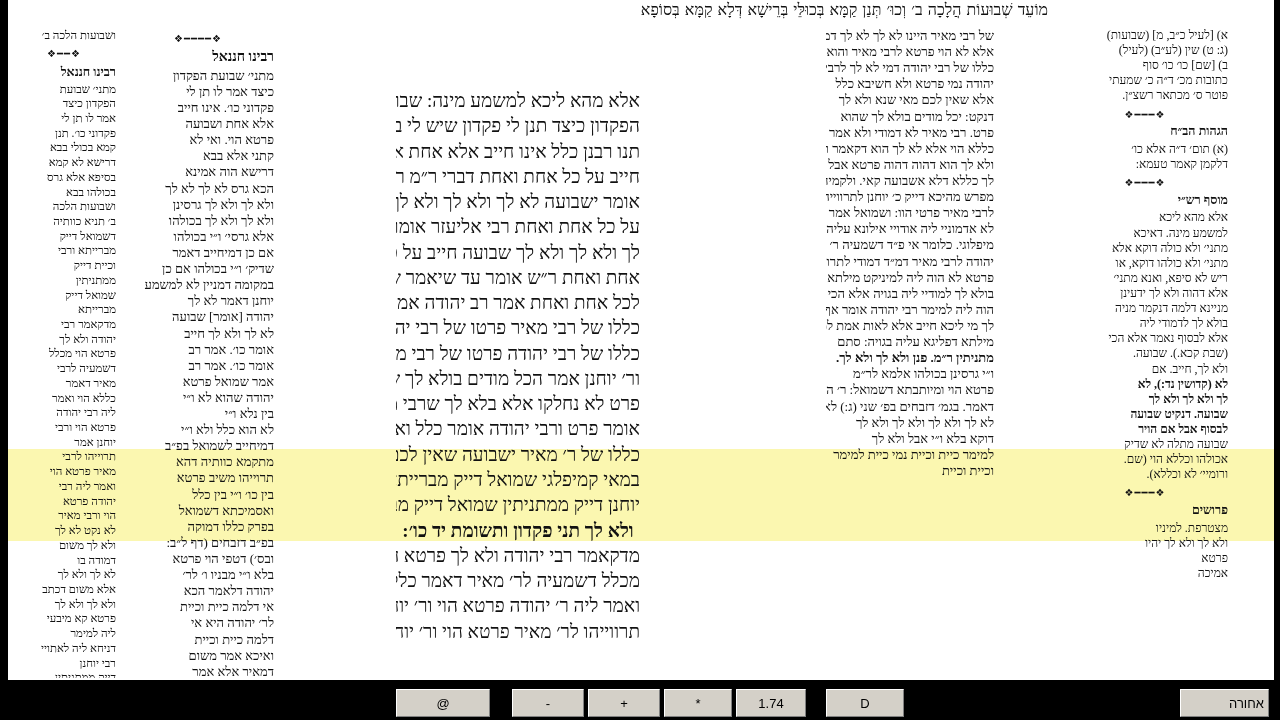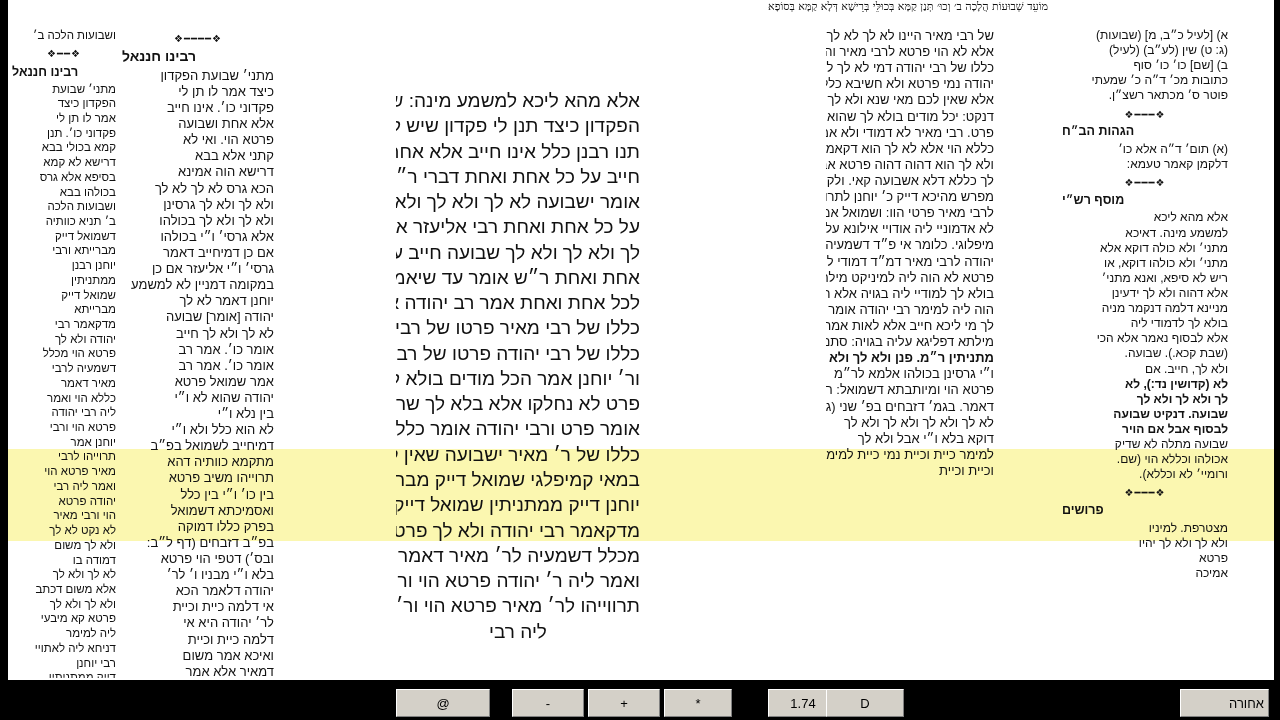--- a/index.html
+++ b/index.html
@@ -49,21 +49,21 @@
     height: 92px;
     background: #fbf7b0;
   }
 
   
   .col {
     position: absolute;
     direction: rtl;
     text-align: justify;
     color: #111111;
-    font-family: Liberation Sans, sans-serif;
+    font-family: Liberation Serif, serif;
     line-height: 1.15;
     overflow: hidden;
   }
   .col .ln { display: block; white-space: nowrap; }
 
   
   .col-tosafot-left {       
     left: 12px; top: 28px; width: 104px; height: 650px;
     font-size: 11.5px; line-height: 1.28;
   }
@@ -79,38 +79,38 @@
   .col-rashi-right {        
     left: 826px; top: 28px; width: 168px; height: 650px;
     font-size: 13px; line-height: 1.24;
   }
   .col-tosafot-right {      
     left: 1062px; top: 28px; width: 166px; height: 650px;
     font-size: 12px; line-height: 1.26;
   }
   .strip-top {
     position: absolute; left: 8px; top: 0px; width: 1040px; height: 46px;
-    overflow: hidden; direction: rtl; color: #111; font-size: 11px;
+    overflow: hidden; direction: rtl; color: #111; font-size: 16px;
     font-family: "DejaVu Serif", serif;
   }
   .strip-top .ln { display:block; white-space: nowrap; }
 
   .bold { font-weight: bold; }
 
   
   .ornament {
     text-align: center;
     margin: 5px 0 3px 0;
     font-size: 10px;
     letter-spacing: 1px;
     color: #111;
   }
   .heading {
     font-weight: bold;
-    text-align: left;
+    text-align: right;
     font-size: 14px;
     margin: 1px 0 2px 0;
   }
   .heading.sm { font-size: 12.5px; }
 
   
   .toolbar {
     position: absolute;
     left: 0;
     bottom: 0;
@@ -131,21 +131,21 @@
     font-size: 13px;
     display: flex;
     align-items: center;
     justify-content: center;
     box-sizing: border-box;
   }
   .tb-b1 { left: 396px;  width: 94px; }
   .tb-b2 { left: 512px;  width: 72px; }
   .tb-b3 { left: 588px;  width: 72px; }
   .tb-b4 { left: 664px;  width: 68px; }
-  .tb-b5 { left: 768px;  width: 70px; }
+  .tb-b5 { left: 736px;  width: 70px; }
   .tb-b6 { left: 826px;  width: 78px; }
   .tb-b7 { left: 1180px; width: 89px; padding-left: 44px; }
   .tb-zoom { justify-content: center; }
 </style>
 </head>
 <body>
 
 <div class="screen">
 
   <div class="page">
@@ -165,21 +165,21 @@
       <div class="ln">אמר לו תן לי</div>
       <div class="ln">פקדוני כו׳. תנן</div>
       <div class="ln">קמא בכולי בבא</div>
       <div class="ln">דרישא לא קמא</div>
       <div class="ln">בסיפא אלא גרס</div>
       <div class="ln">בכולהו בבא</div>
       <div class="ln">ושבועות הלכה</div>
       <div class="ln">ב׳ תניא כוותיה</div>
       <div class="ln">דשמואל דייק</div>
       <div class="ln">מברייתא ורבי</div>
-      <div class="ln">יוחנן רבנן</div>
+      <div class="ln">וכיית דייק</div>
       <div class="ln">ממתניתין</div>
       <div class="ln">שמואל דייק</div>
       <div class="ln">מברייתא</div>
       <div class="ln">מדקאמר רבי</div>
       <div class="ln">יהודה ולא לך</div>
       <div class="ln">פרטא הוי מכלל</div>
       <div class="ln">דשמעיה לרבי</div>
       <div class="ln">מאיר דאמר</div>
       <div class="ln">כללא הוי ואמר</div>
       <div class="ln">ליה רבי יהודה</div>
@@ -212,21 +212,21 @@
       <div class="ln">פקדוני כו׳. אינו חייב</div>
       <div class="ln">אלא אחת ושבועה</div>
       <div class="ln">פרטא הוי. ואי לא</div>
       <div class="ln">קתני אלא בבא</div>
       <div class="ln">דרישא הוה אמינא</div>
       <div class="ln">הכא גרס לא לך לא לך</div>
       <div class="ln">ולא לך ולא לך גרסינן</div>
       <div class="ln">ולא לך ולא לך בכולהו</div>
       <div class="ln">אלא גרסי׳ ו״י בכולהו</div>
       <div class="ln">אם כן דמיחייב דאמר</div>
-      <div class="ln">גרסי׳ ו״י אליעזר אם כן</div>
+      <div class="ln">שדיק׳ ו״י בכולהו אם כן</div>
       <div class="ln">במקומה דמניין לא למשמע</div>
       <div class="ln">יוחנן דאמר לא לך</div>
       <div class="ln">יהודה [אומר] שבועה</div>
       <div class="ln">לא לך ולא לך חייב</div>
       <div class="ln">אומר כו׳. אמר רב</div>
       <div class="ln">אומר כו׳. אמר רב</div>
       <div class="ln">אמר שמואל פרטא</div>
       <div class="ln">יהודה שהוא לא ו״י</div>
       <div class="ln">בין נלא ו״י</div>
       <div class="ln">לא הוא כלל ולא ו״י</div>
@@ -260,26 +260,26 @@
       <div class="ln">לכל אחת ואחת אמר רב יהודה אמר שמואל</div>
       <div class="ln">כללו של רבי מאיר פרטו של רבי יהודה</div>
       <div class="ln">כללו של רבי יהודה פרטו של רבי מאיר</div>
       <div class="ln">ור׳ יוחנן אמר הכל מודים בולא לך שהוא</div>
       <div class="ln">פרט לא נחלקו אלא בלא לך שרבי מאיר</div>
       <div class="ln">אומר פרט ורבי יהודה אומר כלל ואיזהו</div>
 
       <div class="ln">כללו של ר׳ מאיר ישבועה שאין לכם בידי</div>
       <div class="ln">במאי קמיפלגי שמואל דייק מברייתא ור׳</div>
       <div class="ln">יוחנן דייק ממתניתין שמואל דייק מברייתא</div>
+      <div class="ln bold">ולא לך תני פקדון ותשומת יד כו׳:</div>
 
       <div class="ln">מדקאמר רבי יהודה ולא לך פרטא הוי</div>
       <div class="ln">מכלל דשמעיה לר׳ מאיר דאמר כללא הוי</div>
       <div class="ln">ואמר ליה ר׳ יהודה פרטא הוי ור׳ יוחנן אמר</div>
       <div class="ln">תרווייהו לר׳ מאיר פרטא הוי ור׳ יוחנן אמר</div>
-      <div class="ln">ליה רבי</div>
     </div>
 
     <div class="col col-rashi-right">
       <div class="ln">של רבי מאיר היינו לא לך לא לך דמי</div>
       <div class="ln">אלא לא הוי פרטא לרבי מאיר והוא</div>
       <div class="ln">כללו של רבי יהודה דמי לא לך לרבי</div>
       <div class="ln">יהודה נמי פרטא ולא חשיבא כלל</div>
       <div class="ln">אלא שאין לכם מאי שנא ולא לך</div>
       <div class="ln">דנקט: יכל מודים בולא לך שהוא</div>
       <div class="ln">פרט. רבי מאיר לא דמודי ולא אמר</div>

